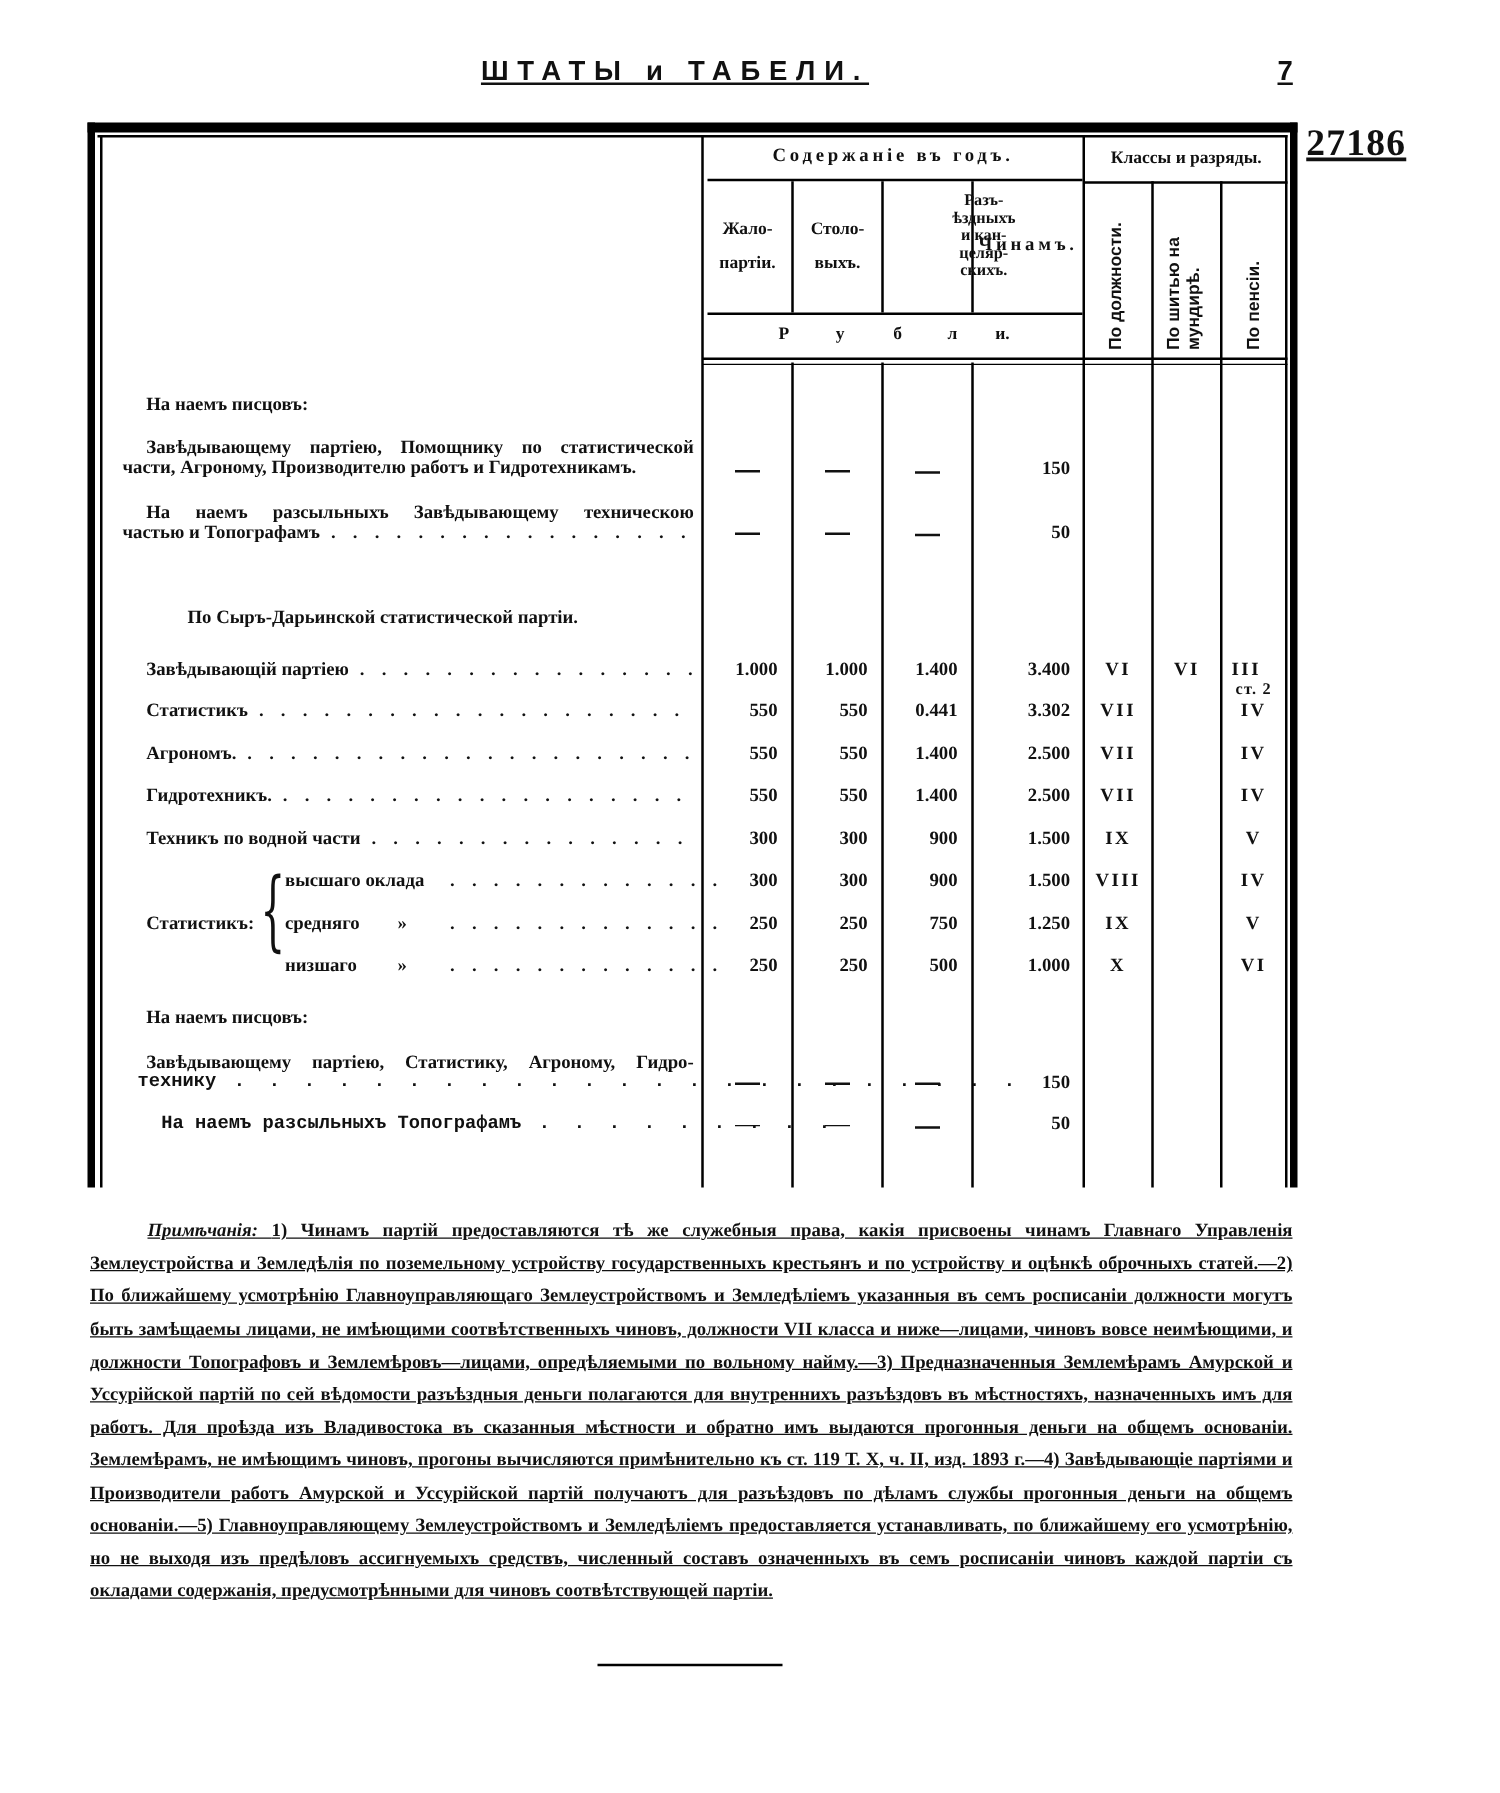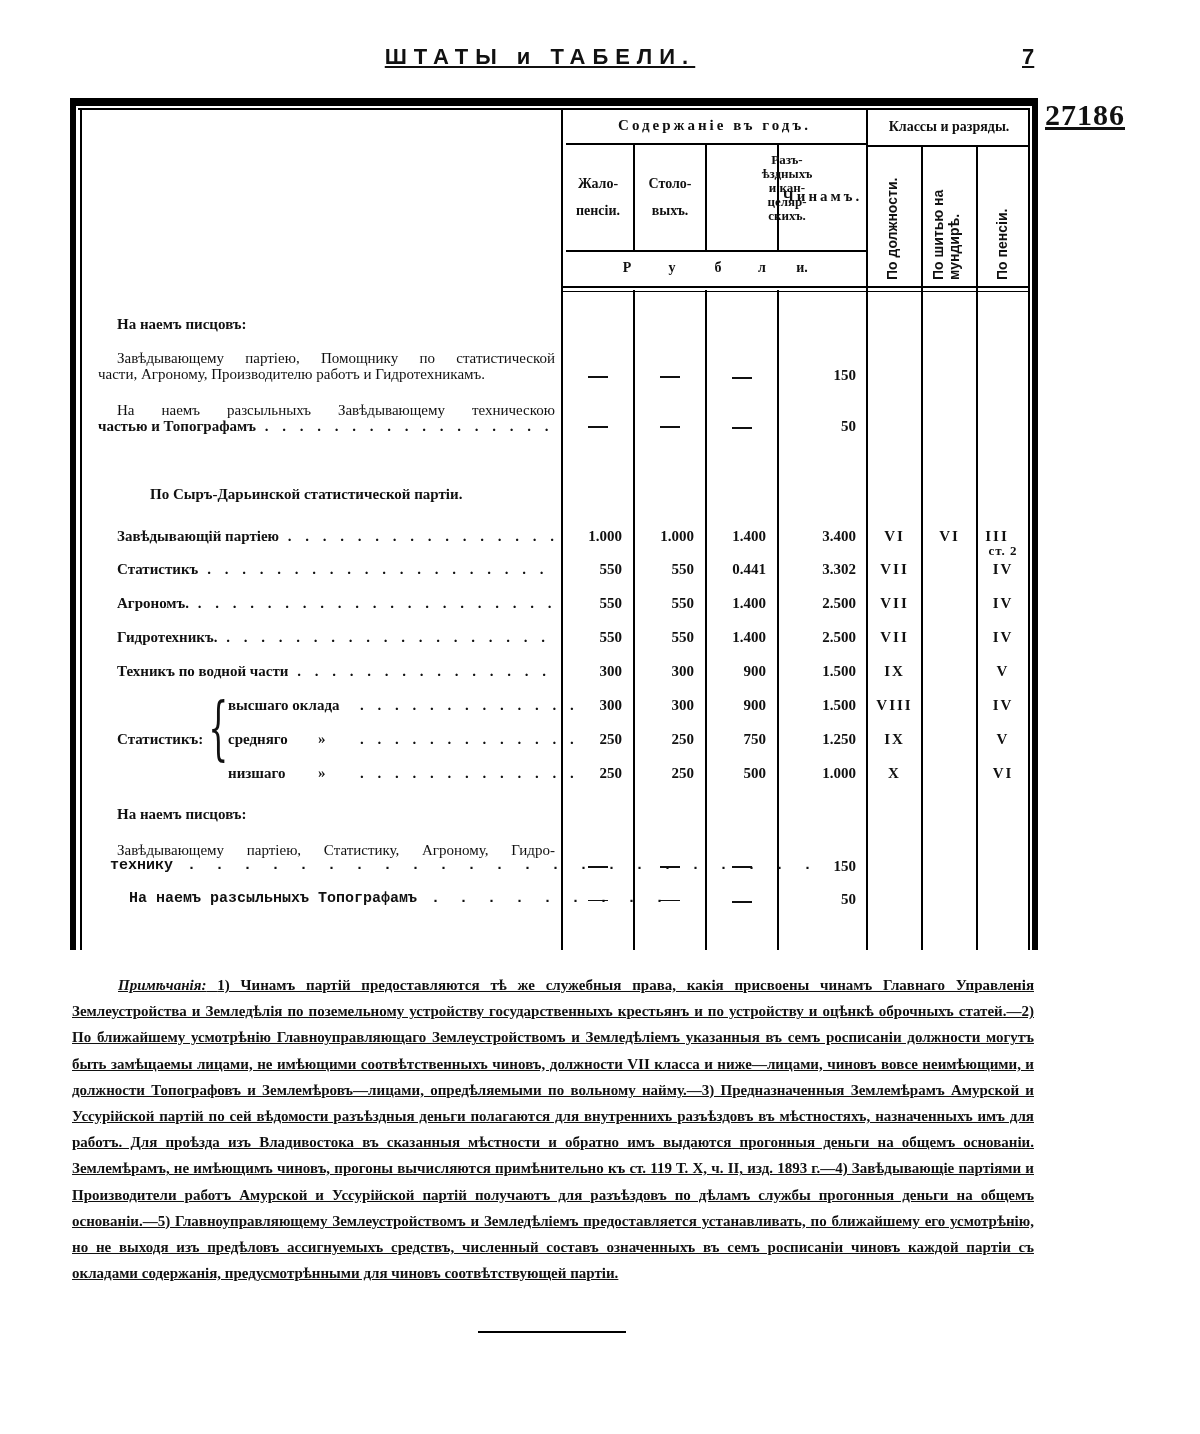--- a/index.html
+++ b/index.html
@@ -21,21 +21,21 @@
 
   .vline { position:absolute; width:2px; background:#000; }
   .hline { position:absolute; height:2px; background:#000; }
 
   .hdr { position:absolute; text-align:center; font-family:"Liberation Serif", serif; font-weight:bold; font-size:14px; line-height:15px; }
   .hdr-wide { letter-spacing:3px; font-size:15px; }
   .vert { position:absolute; writing-mode:vertical-rl; transform:rotate(180deg); font-family:"Liberation Sans", sans-serif;
           font-weight:bold; font-size:14px; line-height:16px; text-align:left; }
 
   .label { position:absolute; font-family:"Liberation Serif", serif; font-weight:bold; font-size:15px; line-height:16px; white-space:nowrap; }
-  .para { position:absolute; font-family:"Liberation Serif", serif; font-weight:normal; font-size:15px; line-height:16px; text-align:justify;
+  .para { position:absolute; font-family:"Liberation Serif", serif; font-weight:bold; font-size:15px; line-height:16px; text-align:justify;
           text-align-last:justify; }
   .para.last-left { text-align-last:left; }
   .dots { letter-spacing:5px; }
   .num { position:absolute; font-family:"Liberation Serif", serif; font-weight:bold; font-size:15px; text-align:right; white-space:nowrap; }
   .rom { position:absolute; font-family:"Liberation Serif", serif; font-weight:bold; font-size:15px; text-align:center; white-space:nowrap; letter-spacing:2px; }
   .dash { position:absolute; height:2px; width:20px; background:#111; }
 
   .brace { position:absolute; font-family:"DejaVu Serif", serif; font-size:70px; line-height:70px; transform:scaleX(0.45); }
 
   #notes { left:72px; top:972px; width:962px; font-family:"Liberation Serif", serif; font-weight:bold; font-size:15px; line-height:26.2px;
@@ -72,21 +72,21 @@
   <div class="hline" style="left:868px; top:145px; width:162px;"></div>
   <div class="hline" style="left:566px; top:250px; width:300px;"></div>
   <div class="hline" style="left:562px; top:286px; width:468px;"></div>
   <div class="hline" style="left:562px; top:291px; width:468px; height:1px;"></div>
 
   <div class="hdr hdr-wide" style="left:563px; top:118px; width:303px;">Содержаніе въ годъ.</div>
   <div class="hdr" style="left:868px; top:119px; width:162px;">Классы и разряды.</div>
 
   <div class="hdr" style="left:563px; top:176px; width:70px;">
     <div>Жало-</div>
-    <div style="margin-top:12px;">пенсіи.</div>
+    <div style="margin-top:12px;">партіи.</div>
   </div>
   <div class="hdr" style="left:635px; top:176px; width:70px;">
     <div>Столо-</div>
     <div style="margin-top:12px;">выхъ.</div>
   </div>
   <div class="hdr" style="left:707px; top:153px; width:88px; font-size:13px; line-height:14px;margin-left:36px;">
     <div>Разъ-</div>
     <div>ѣздныхъ</div>
     <div>и кан-</div>
     <div>целяр-</div>

